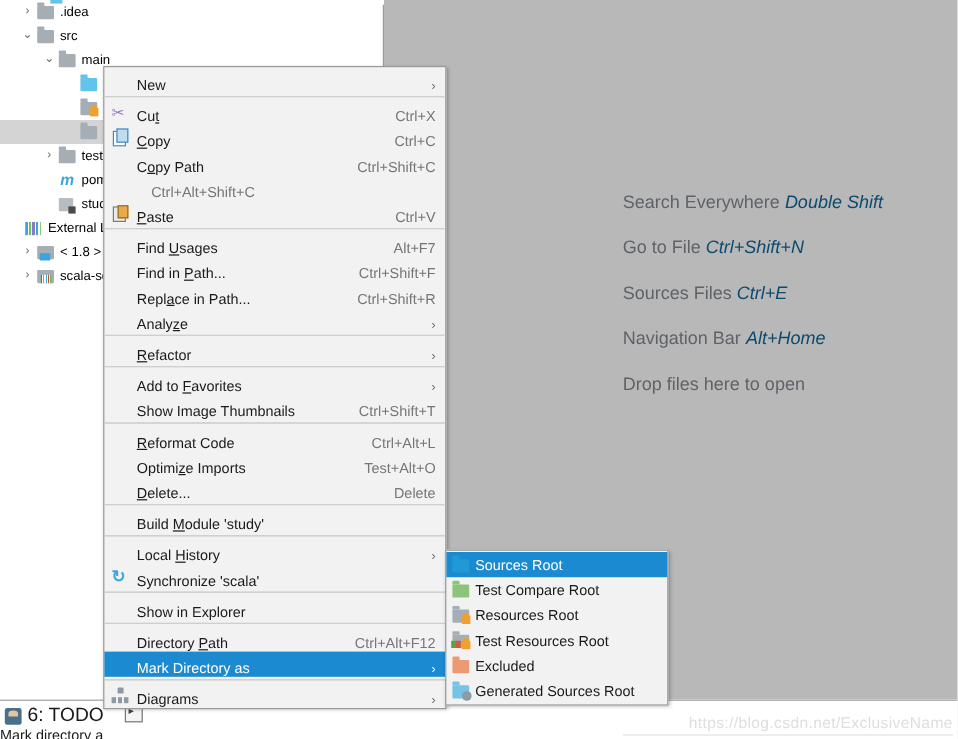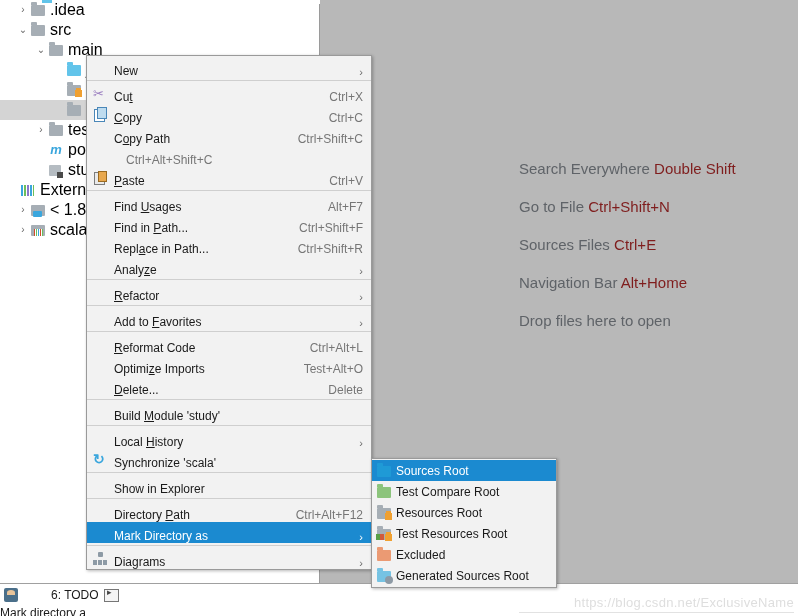--- a/index.html
+++ b/index.html
@@ -19,21 +19,21 @@
   }
   .tree-row {
     position: relative; height: 20px; display: flex; align-items: center;
     white-space: nowrap; padding-left: 2px;
   }
   .tree-row.selected { background: #d4d4d4; }
   .twisty {
     width: 14px; text-align: center; color: #6b6b6b; font-size: 10px;
     flex: 0 0 14px; line-height: 1;
   }
-  .tree-label { margin-left: 4px; font-size: 16px; }
+  .tree-label { margin-left: 4px; font-size: 11px; }
   .ic { flex: 0 0 16px; width: 16px; height: 16px; position: relative; display:inline-block; }
 
   
   .folder { width:14px; height:11px; border-radius:1px; position:absolute; top:3px; left:1px; }
   .folder:before {
     content:""; position:absolute; top:-3px; left:0; width:6px; height:3px;
     border-radius:1px 1px 0 0; background: inherit;
   }
   .f-gray   { background:#a6aeb5; }
   .f-blue   { background:#62c4ea; }
@@ -65,21 +65,21 @@
   .scala-icon:after { content:""; position:absolute; left:3px; bottom:0px; width:9px; height:7px;
               background: repeating-linear-gradient(90deg,#d04a2a 0 1px,#ffffff 1px 2px,#6cbf5a 2px 3px,#ffffff 3px 4px,#3aa6dd 4px 5px,#ffffff 5px 6px,#d04a2a 6px 7px,#ffffff 7px 8px,#6cbf5a 8px 9px); }
 
   
   .editor-bg {
     position: absolute; left: 320px; top: 0; width: 478px; height: 583px;
     background: #b8b8b8;
   }
   .hints { position: absolute; left: 199px; top: 160px; width: 280px; }
   .hint-row { font-size: 15px; color: #5f6368; margin-bottom: 21px; white-space: nowrap; }
-  .hint-key { color: #7f1d1d; }
+  .hint-key { color: #0c4a6e; font-style: italic; }
 
   
   .ctx-menu {
     position: absolute; left: 86px; top: 55px; width: 286px;
     background: #f2f2f2; border: 1px solid #9a9a9a;
     box-shadow: 1px 1px 3px rgba(0,0,0,0.28);
     font-size: 12px; color: #1a1a1a; padding: 1px 0 0 0;
     z-index: 20;
   }
   .mi {
@@ -125,21 +125,21 @@
   .smi { position: relative; height: 21px; display: flex; align-items: center; padding-left: 24px; }
   .smi.hl { background: #1b8ad0; color: #ffffff; }
   .smi-icon { position:absolute; left:4px; top:3px; width:16px; height:16px; }
 
   
   .statusbar {
     position: absolute; left: 0; top: 583px; width: 798px; height: 33px;
     background: #ffffff; border-top: 1px solid #a0a0a0;
   }
   .sb-todo { position:absolute; left:4px; top:4px; display:flex; align-items:center;
-             font-size:12px; color:#1a1a1a;gap:28px; }
+             font-size:16px; color:#1a1a1a; }
   .sb-avatar { width:14px; height:14px; border-radius:2px; background:#4a6f8a; margin-right:5px;
                position:relative; }
   .sb-avatar:after { content:""; position:absolute; left:3px; top:2px; width:8px; height:5px;
                border-radius:50% 50% 0 0; background:#e8c49a; }
   .sb-btn { position:absolute; left:104px; top:5px; width:15px; height:13px;
             border:1px solid #767676; background:#f4f4f4; }
   .sb-btn:after { content:"\25B8"; position:absolute; left:2px; top:-3px; font-size:9px; color:#444; }
   .sb-hint { position:absolute; left:0px; top:22px; font-size:12px; color:#1a1a1a;
              white-space:nowrap; }
   .watermark {
@@ -318,20 +318,24 @@
       <div class="sep"></div>
       <div class="mi">
         <span class="label"><span class="mnem">R</span>efactor</span>
         <span class="arrow">›</span>
       </div>
       <div class="sep"></div>
       <div class="mi">
         <span class="label">Add to <span class="mnem">F</span>avorites</span>
         <span class="arrow">›</span>
       </div>
+      <div class="mi">
+        <span class="label">Show Image Thumbnails</span>
+        <span class="accel">Ctrl+Shift+T</span>
+      </div>
       <div class="sep"></div>
       <div class="mi">
         <span class="label"><span class="mnem">R</span>eformat Code</span>
         <span class="accel">Ctrl+Alt+L</span>
       </div>
       <div class="mi">
         <span class="label">Optimi<span class="mnem">z</span>e Imports</span>
         <span class="accel">Test+Alt+O</span>
       </div>
       <div class="mi">

